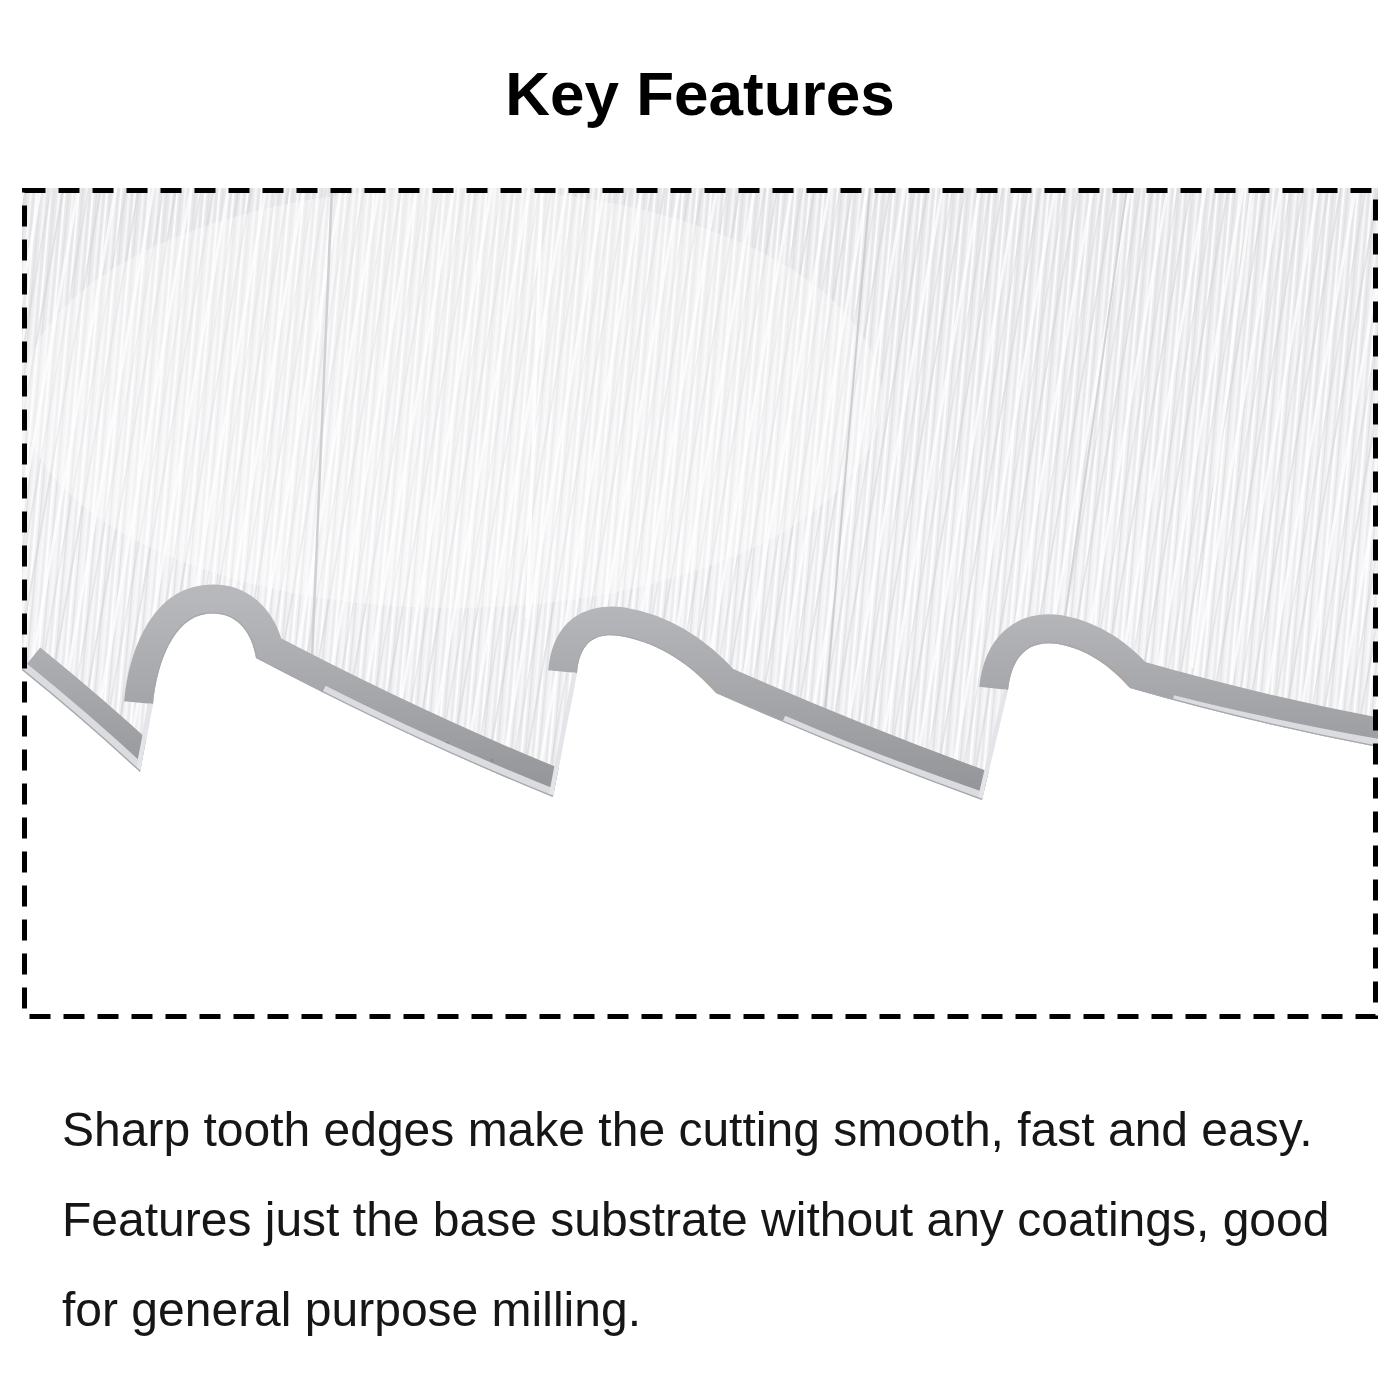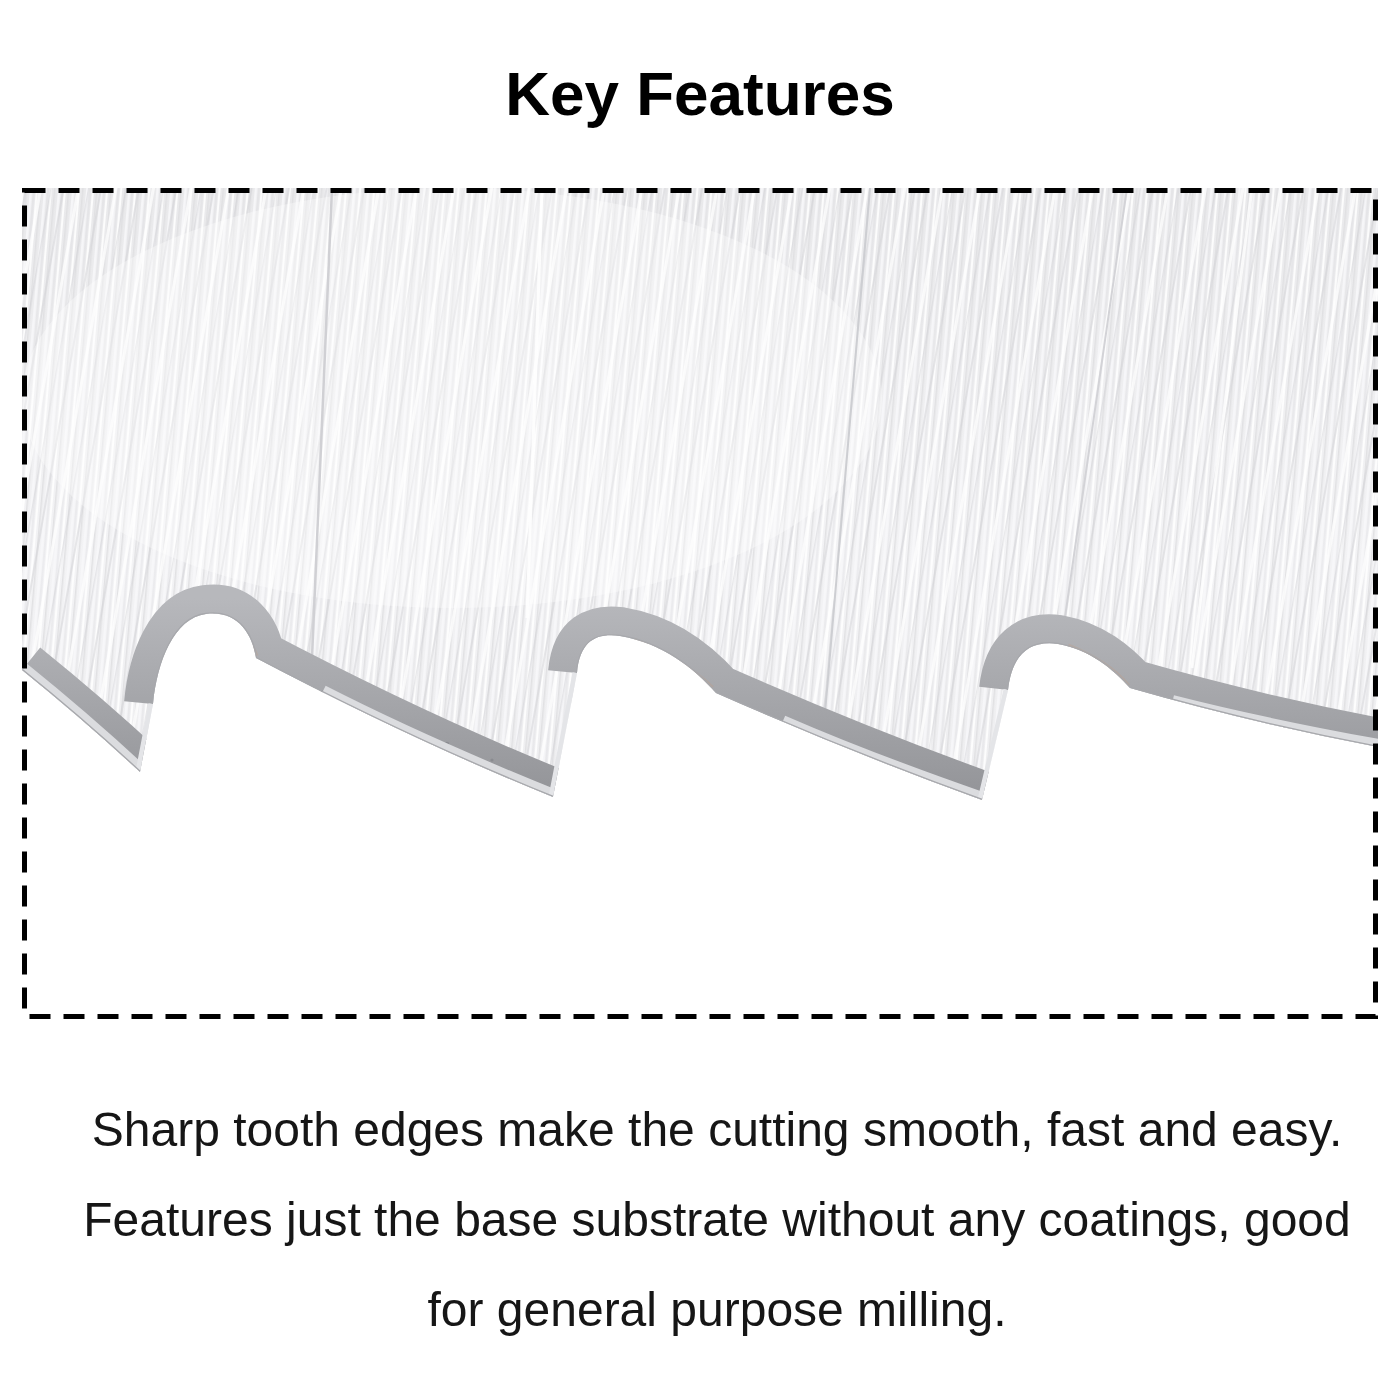--- a/index.html
+++ b/index.html
@@ -36,21 +36,21 @@
   .photo-frame svg { display: block; width: 1356px; height: 831px; }
   .description {
     position: absolute;
     left: 62px;
     top: 1085px;
     width: 1310px;
     font-size: 48px;
     line-height: 90px;
     font-weight: 400;
     color: #161616;
-    text-align: center;
+    text-align: left;
   }
 </style>
 </head>
 <body>
 
 <div class="stage">
 
   <div class="title">Key Features</div>
 
   <div class="photo-frame">

